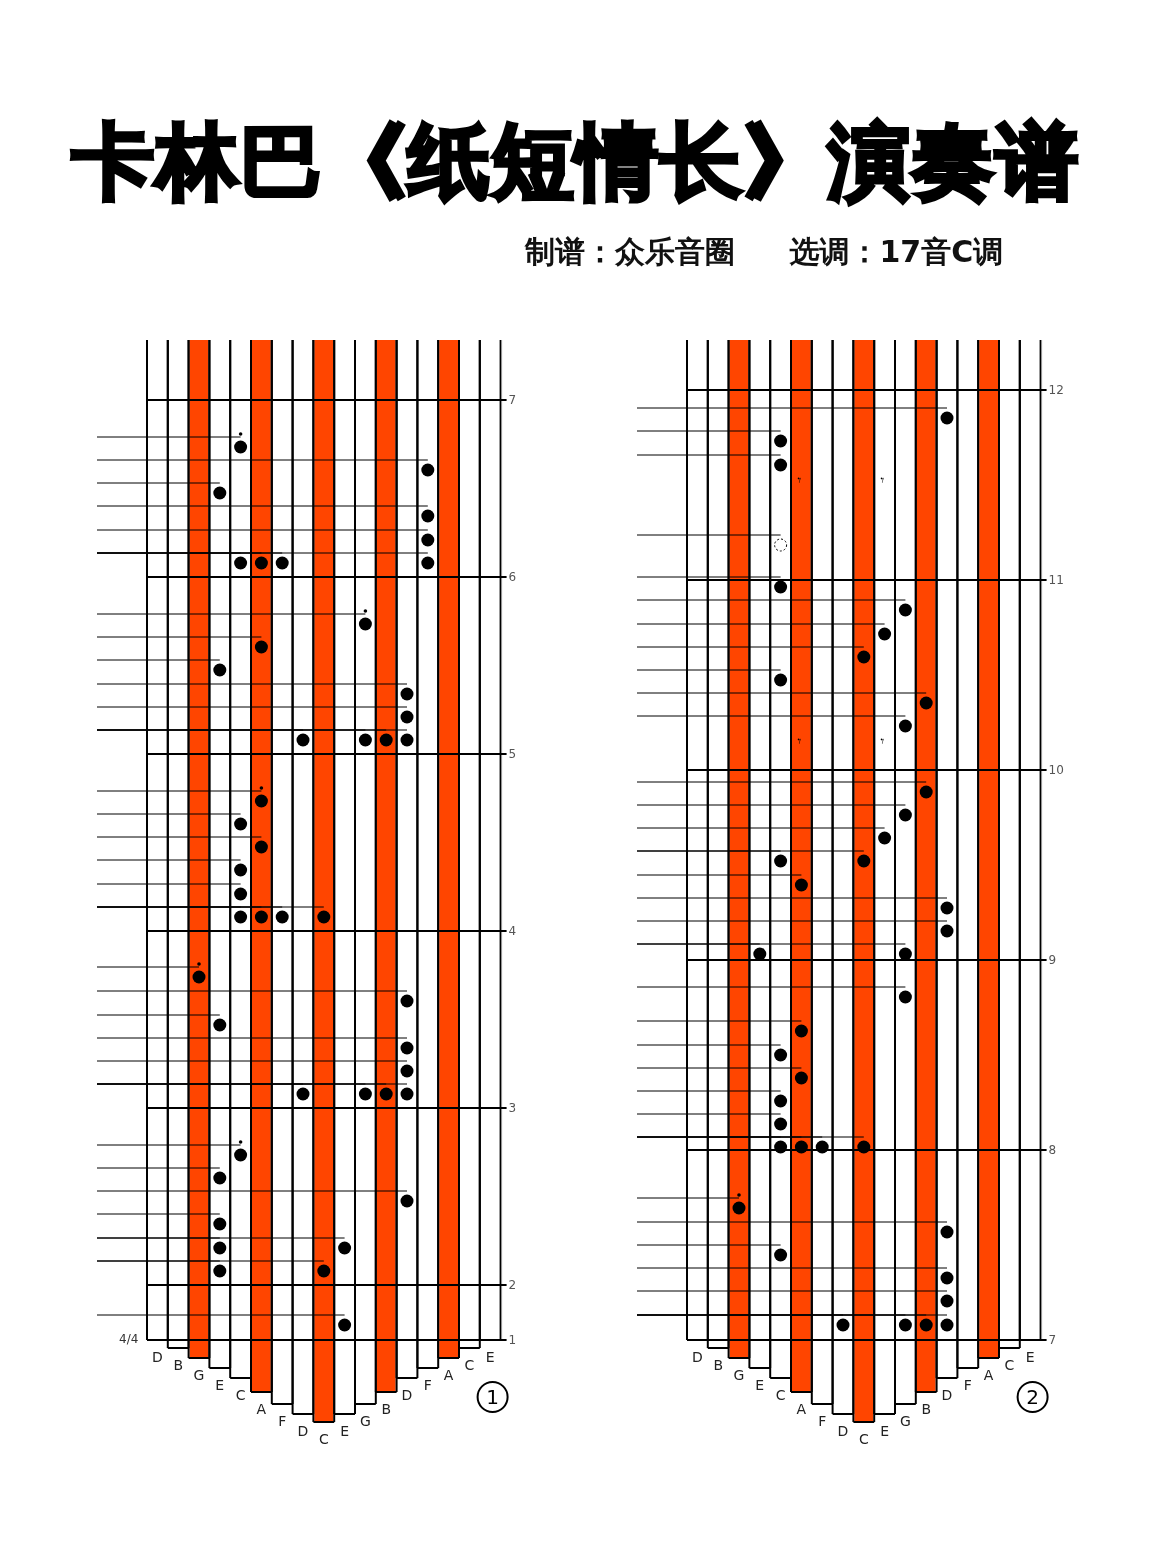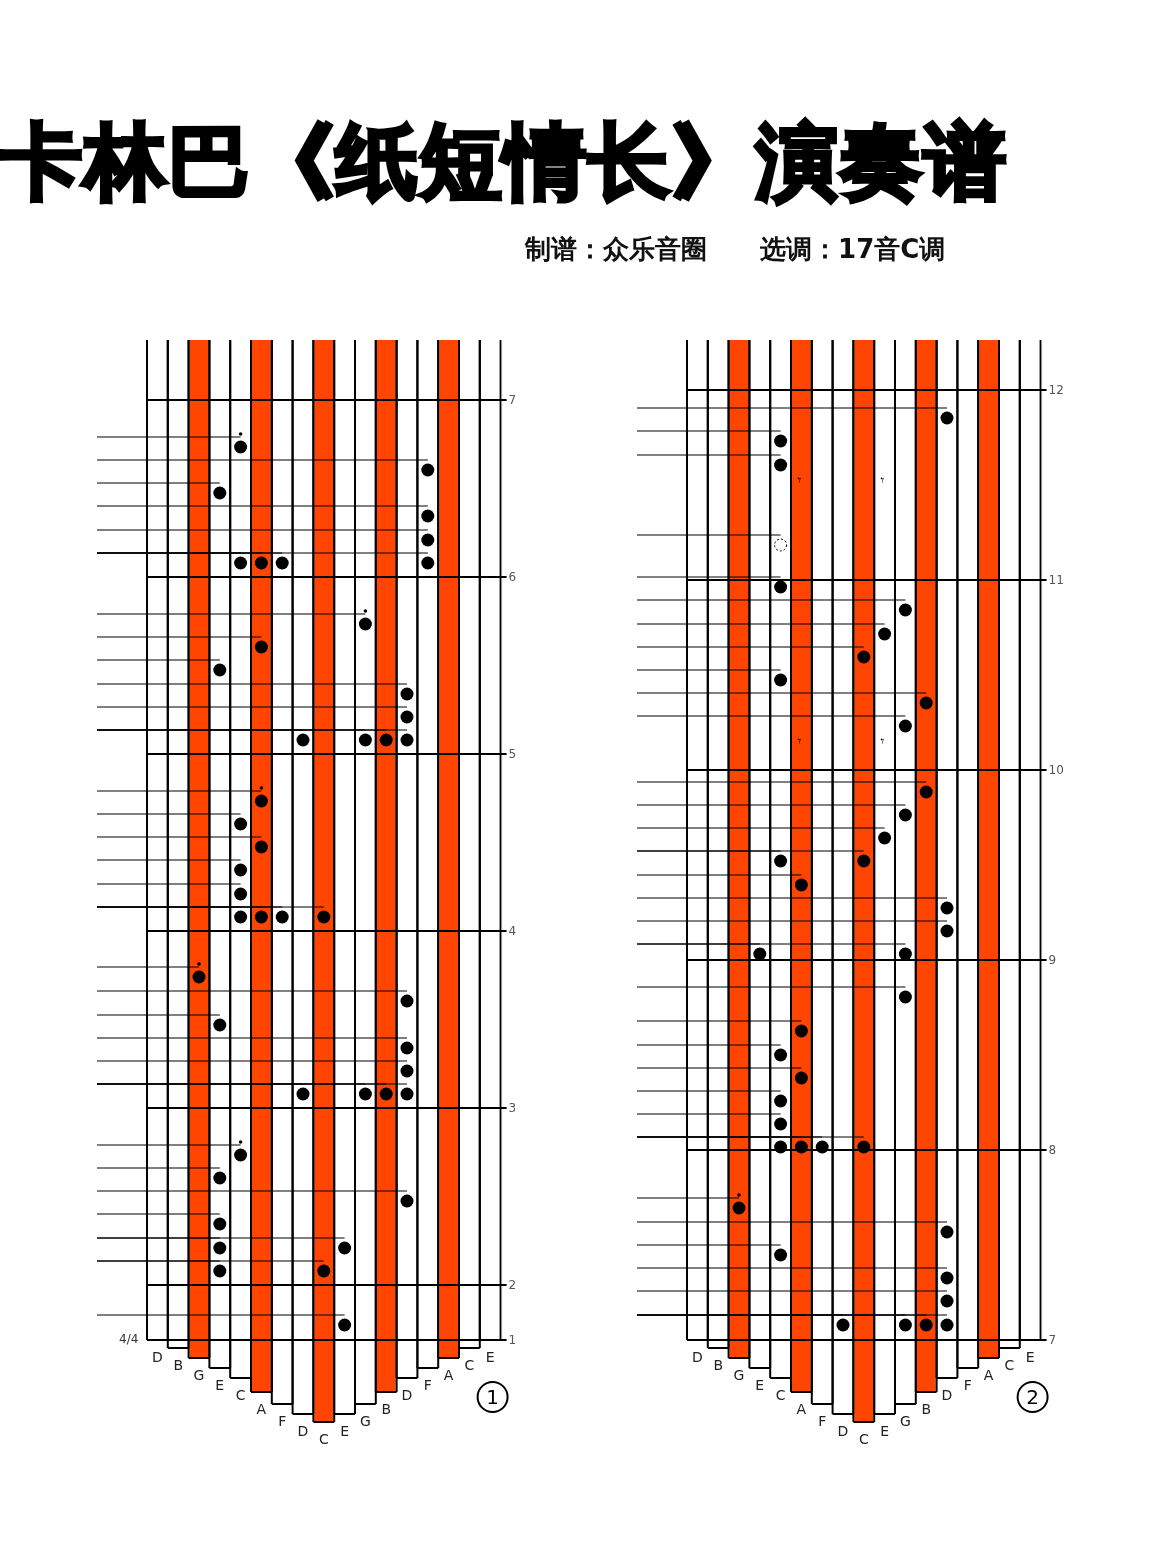--- a/index.html
+++ b/index.html
@@ -1,18 +1,18 @@
 <!DOCTYPE html>
 <html><head>
 <meta charset="utf-8">
 <style>
   html,body{margin:0;padding:0;background:#ffffff;}
   body{width:1152px;height:1565px;position:relative;overflow:hidden;font-family:"DejaVu Sans",sans-serif;}
-  .title{position:absolute;left:0;top:108px;width:1152px;text-align:left;font-family:"DejaVu Sans",sans-serif;font-weight:900;font-size:82px;letter-spacing:2px;color:#000;-webkit-text-stroke:4px #000;}
-  .meta{position:absolute;top:232px;left:525px;font-size:26px;font-weight:bold;color:#111;white-space:nowrap;}
+  .title{position:absolute;left:0;top:108px;width:1152px;text-align:center;font-family:"DejaVu Sans",sans-serif;font-weight:900;font-size:82px;letter-spacing:2px;color:#000;-webkit-text-stroke:4px #000;}
+  .meta{position:absolute;top:232px;left:525px;font-size:30px;font-weight:bold;color:#111;white-space:nowrap;}
   .meta span{margin-right:44px;}
   svg{position:absolute;left:0;top:0;}
 </style>
 </head>
 <body>
 
 <div class="title">卡林巴《纸短情长》演奏谱</div>
 <div class="meta">
   <span>制谱：众乐音圈</span>
   <span>选调：17音C调</span>

